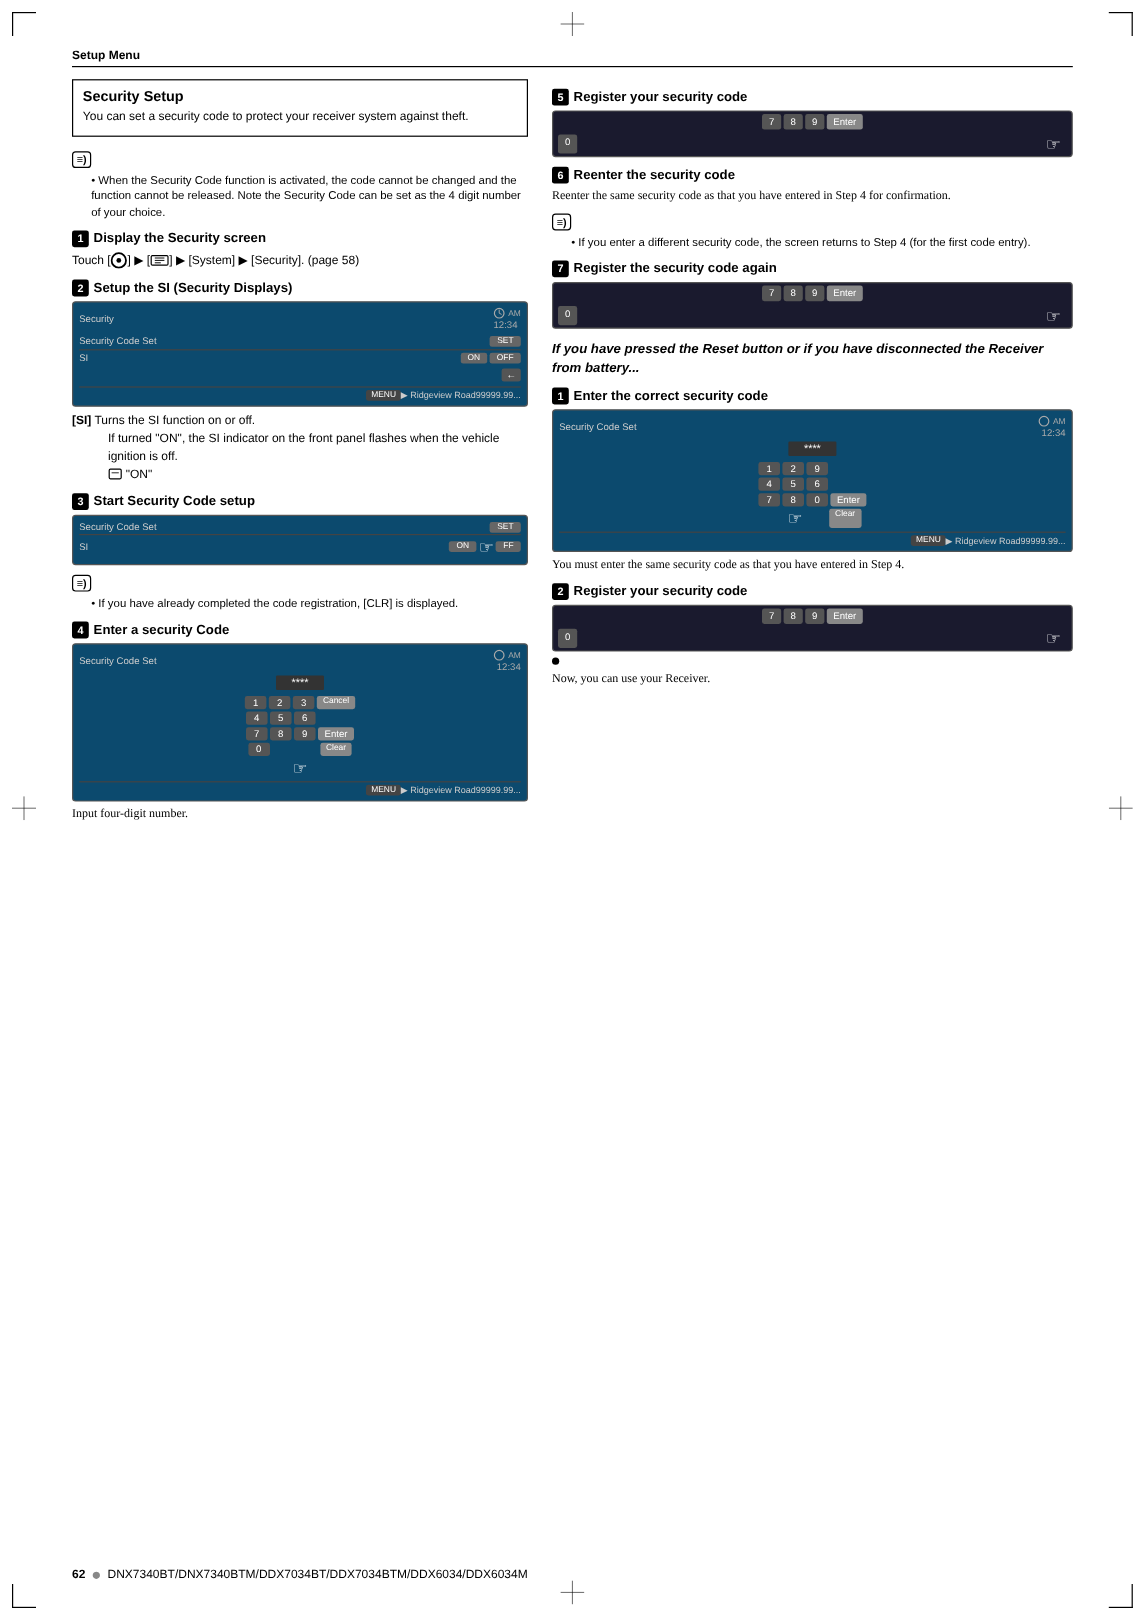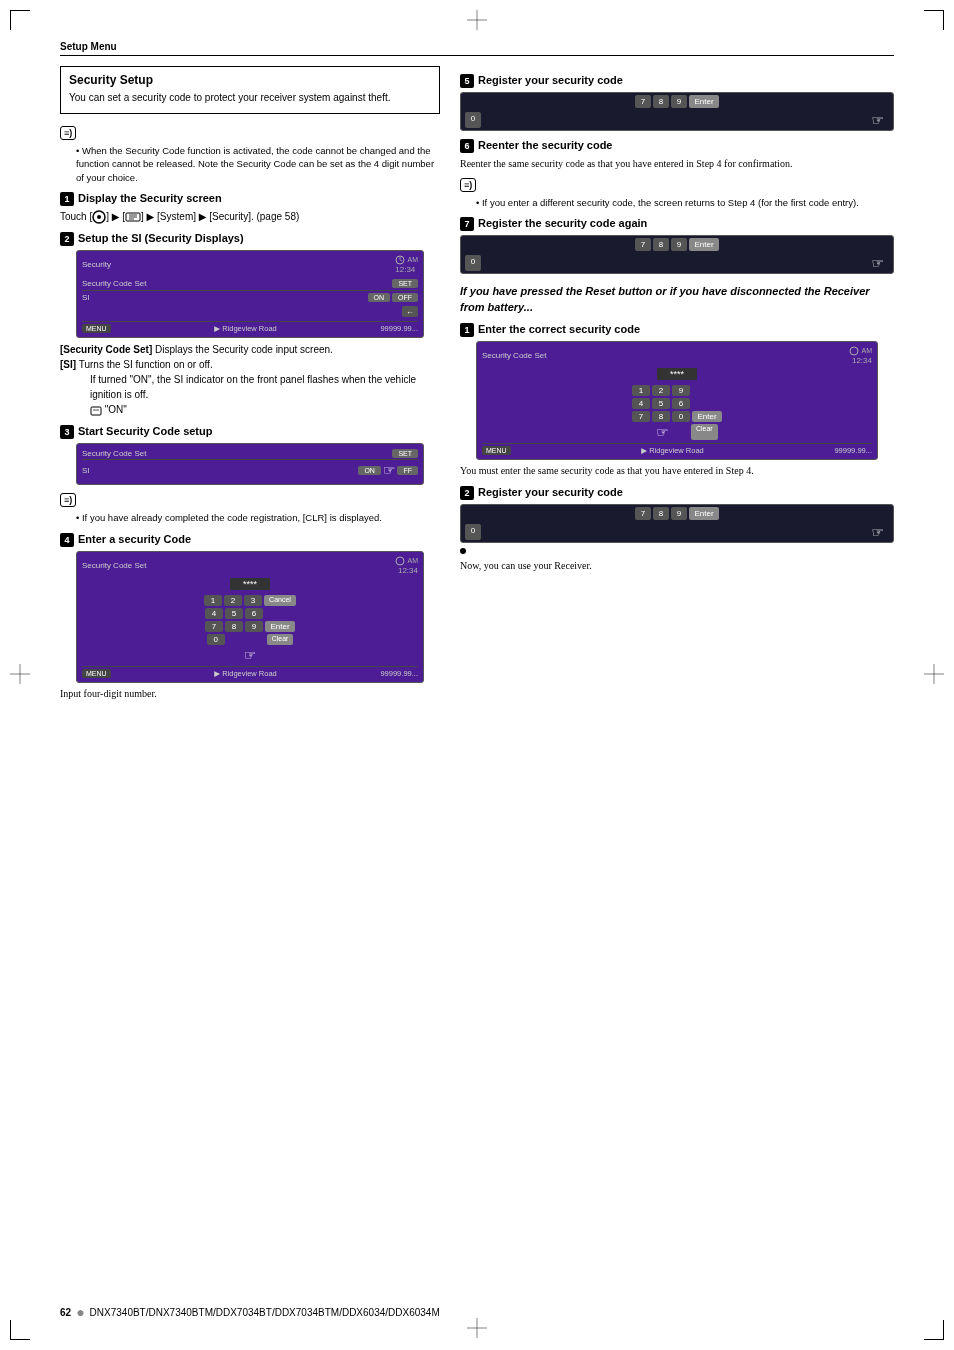--- a/index.html
+++ b/index.html
@@ -117,24 +117,24 @@
       flex-shrink: 0;
     }
     .step-title {
       font-size: 11px;
       font-weight: bold;
     }
 
     
     .screen {
       border: 1.5px solid #555;
-      background: #4c1d95;
+      background: #0c4a6e;
       border-radius: 3px;
       padding: 4px 5px;
-      margin: 4px 16px;
+      margin: 4px 0;
       position: relative;
       color: #fff;
       font-size: 9px;
     }
     .screen-title-bar {
       display: flex;
       justify-content: space-between;
       align-items: center;
       margin-bottom: 3px;
       font-size: 8px;
@@ -177,21 +177,21 @@
       font-size: 9px;
       padding: 1px 5px;
       border-radius: 1px;
       min-width: 40px;
       text-align: center;
       margin-bottom: 2px;
     }
 
     .screen-bottom-bar {
       display: flex;
-      justify-content: space-between;
+      justify-content: flex-end;
       align-items: center;
       margin-top: 3px;
       font-size: 7.5px;
       color: #ccc;
       border-top: 1px solid #444;
       padding-top: 2px;
     }
     .menu-btn {
       background: #444;
       color: #fff;
@@ -402,21 +402,20 @@
           <span style="background:#555;color:#fff;font-size:8px;padding:1px 4px;border-radius:2px;">←</span>
         </div>
         <div class="screen-bottom-bar">
           <span class="menu-btn">MENU</span>
           <span>▶ Ridgeview Road</span>
           <span>99999.99...</span>
         </div>
       </div>
 
       <div style="font-size:10px;line-height:1.5;margin-bottom:3px;">
-        <div><span class="bold-item">[Security Code Set]</span>  Displays the Security code input screen.</div>
         <div><span class="bold-item">[SI]</span>  Turns the SI function on or off.</div>
         <div style="margin-left:30px;">If turned "ON", the SI indicator on the front panel flashes when the vehicle ignition is off.</div>
         <div style="margin-left:30px;">
           <svg style="display:inline;vertical-align:middle" width="12" height="10">
               <rect x="1" y="1" width="10" height="8" rx="1" fill="none" stroke="#000" stroke-width="1"></rect>
               <line x1="3" y1="4" x2="9" y2="4" stroke="#000" stroke-width="0.7"></line>
             </svg>
           "ON"
         </div>
       </div>

